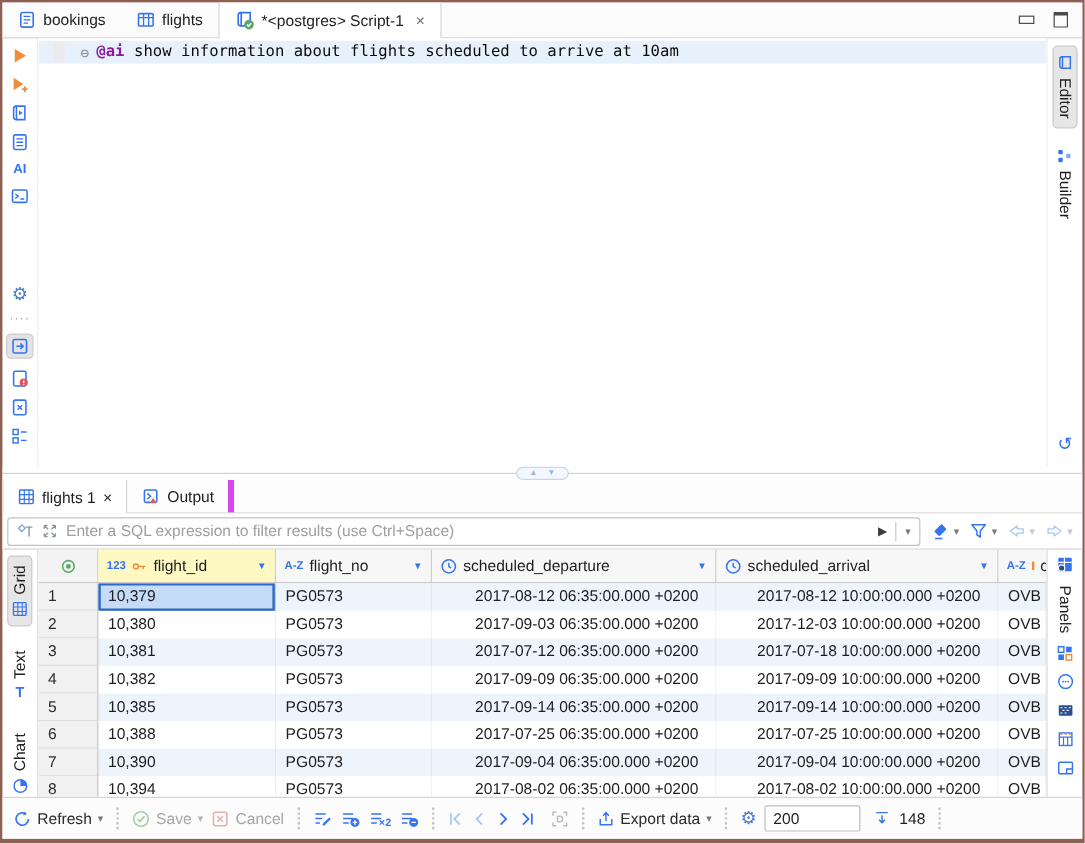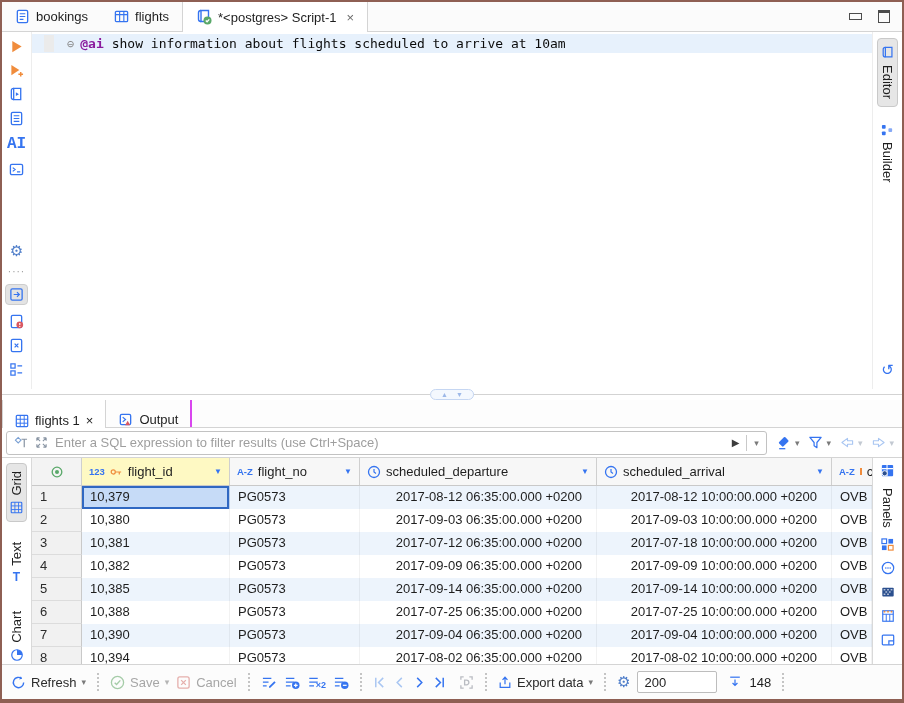--- a/index.html
+++ b/index.html
@@ -20,21 +20,21 @@
   .minbar { width:13px; height:7px; border:1.5px solid #4c4c4c; }
   .winbox { width:12px; height:13px; border:1.5px solid #4c4c4c; border-top-width:3px; }
 
   
   .main { flex:1 1 auto; min-height:0; display:flex; }
   .lstrip { width:30px; flex:0 0 30px; border-right:1px solid #EDEDED; display:flex;
             flex-direction:column; align-items:center; padding-top:7px; gap:9px; }
   .lstrip .spacer-top { margin-top:56px; }
   .dots { color:#9a9a9a; font-size:10px; letter-spacing:1px; line-height:6px; }
   .selbox { background:#E3E3E3; border:1px solid #CDCDCD; border-radius:4px; padding:2px 3px; display:flex; }
-  .ai-badge { color:#3574F0; font-weight:bold; font-size:16px;font-family:Liberation Mono, monospace; }
+  .ai-badge { color:#3574F0; font-weight:bold; font-size:11px; }
 
   .editor { flex:1 1 auto; position:relative; background:#fff; overflow:hidden; }
   .ed-line { position:absolute; top:2px; left:0; right:0; height:19px; background:#E7F1FC;
              display:flex; align-items:center; font-family:"DejaVu Sans Mono", monospace; font-size:13px; }
   .gutter-chip { width:10px; height:17px; background:#EBEBEB; margin-left:12px; }
   .fold { color:#8a8a8a; font-size:12px; margin-left:13px; }
   .kw-ai { color:#8A1B9D; font-weight:bold; margin-left:6px; }
   .prompt-text { margin-left:8px; color:#0b0b0b; }
 
   .rstrip { width:30px; flex:0 0 30px; border-left:1px solid #EDEDED; display:flex;
@@ -49,23 +49,23 @@
   
   .splitter { height:11px; flex:0 0 11px; position:relative; background:#fff; }
   .splitter::before { content:""; position:absolute; left:0; right:0; top:5px; border-top:1px solid #D3D3D3; }
   .split-pill { position:absolute; left:50%; transform:translateX(-50%); top:0; height:11px;
                 padding:0 10px; border:1px solid #C5D6F2; border-radius:7px; background:#F4F8FE;
                 color:#9DB8E8; font-size:7px; display:flex; align-items:center; gap:8px; z-index:1; }
 
   
   .btabs { height:28px; flex:0 0 28px; display:flex; align-items:stretch; background:#FDFDFD;
            border-bottom:1px solid #D4D4D4; }
-  .btab { display:flex; align-items:flex-end; gap:6px; padding:0 12px; }
+  .btab { display:flex; align-items:center; gap:6px; padding:0 12px; }
   .btab.active { background:#fff; border-right:1px solid #D4D4D4; border-left:1px solid #D4D4D4; margin-bottom:-1px; }
-  .btab.plain { border-right:2px solid #d946ef; }
+  .btab.plain { border-right:5px solid #d946ef; }
 
   
   .filterbar { height:30px; flex:0 0 30px; display:flex; align-items:center; gap:9px;
                padding:0 8px 0 4px; border-bottom:1px solid #D4D4D4; background:#fff; }
   .fbox { flex:1 1 auto; height:24px; border:1px solid #C2C2C2; border-radius:3px; background:#fff;
           display:flex; align-items:center; gap:7px; padding:0 7px; min-width:0; }
   .fquery { color:#0B7A0B; font-weight:600; white-space:nowrap; }
   .fhint { flex:1 1 auto; border:none; outline:none; font-size:13px; color:#000000; min-width:0;
            font-family:"Liberation Sans", sans-serif; background:transparent; }
   .fhint::placeholder { color:#9E9E9E; }
@@ -428,21 +428,21 @@
             <div class="cell c-no">PG0573</div>
             <div class="cell c-dep">2017-08-12 06:35:00.000 +0200</div>
             <div class="cell c-arr">2017-08-12 10:00:00.000 +0200</div>
             <div class="cell c-last">OVB</div>
           </div>
           <div class="grid-row">
             <div class="cell c-gutter">2</div>
             <div class="cell c-id">10,380</div>
             <div class="cell c-no">PG0573</div>
             <div class="cell c-dep">2017-09-03 06:35:00.000 +0200</div>
-            <div class="cell c-arr">2017-09-03 10:00:00.000 +0200</div>
+            <div class="cell c-arr">2017-12-03 10:00:00.000 +0200</div>
             <div class="cell c-last">OVB</div>
           </div>
           <div class="grid-row stripe">
             <div class="cell c-gutter">3</div>
             <div class="cell c-id">10,381</div>
             <div class="cell c-no">PG0573</div>
             <div class="cell c-dep">2017-07-12 06:35:00.000 +0200</div>
             <div class="cell c-arr">2017-07-18 10:00:00.000 +0200</div>
             <div class="cell c-last">OVB</div>
           </div>

